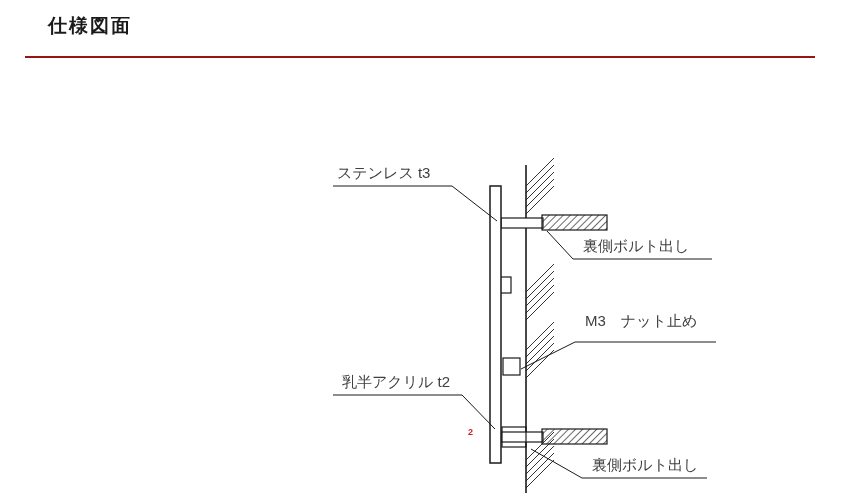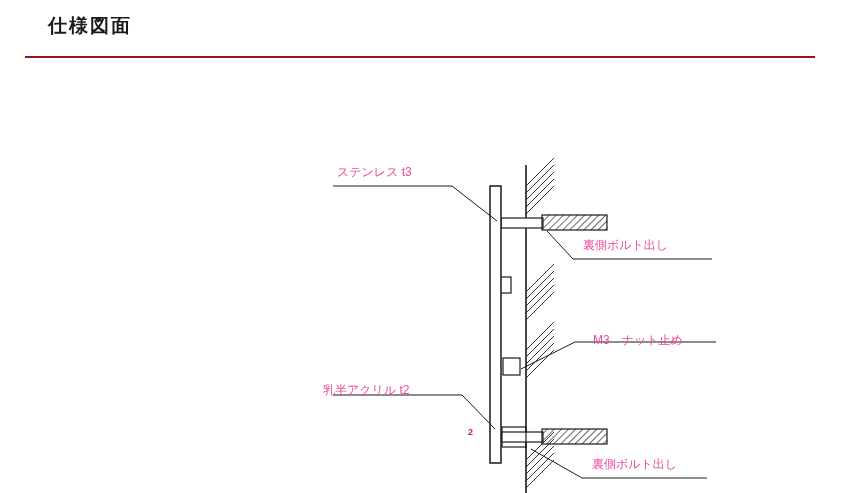--- a/index.html
+++ b/index.html
@@ -45,23 +45,23 @@
     letter-spacing: 1px;
     background: #ffffff;
   }
   svg.linework {
     position: absolute;
     left: 0;
     top: 0;
   }
   .dim-label {
     position: absolute;
-    font-size: 12px;
+    font-size: 15px;
     white-space: nowrap;
-    color: #ec4899;
+    color: #404040;
   }
   .note-red {
     position: absolute;
     font-size: 9px;
     font-weight: bold;
     color: #cc2222; 
   }
 </style>
 </head>
 <body>
@@ -124,19 +124,19 @@
 
     <polyline points="333,186 452,186 497,221" fill="none" stroke="#1a1a1a" stroke-width="1"></polyline>
     <polyline points="712,259 573,259 547,231" fill="none" stroke="#1a1a1a" stroke-width="1"></polyline>
     <polyline points="716,342 575,342 521,369" fill="none" stroke="#1a1a1a" stroke-width="1"></polyline>
     <polyline points="333,395 462,395 495,429" fill="none" stroke="#1a1a1a" stroke-width="1"></polyline>
     <polyline points="707,478 582,478 531,449" fill="none" stroke="#1a1a1a" stroke-width="1"></polyline>
   </svg>
 
   <div class="dim-label" style="left:337px; top:164px;" data-bind="diagram.labels.stainless">ステンレス t3</div>
   <div class="dim-label" style="left:583px; top:237px;" data-bind="diagram.labels.back_bolt">裏側ボルト出し</div>
-  <div class="dim-label" style="left:585px; top:332px;margin-left:8px;" data-bind="diagram.labels.m3_nut">M3　ナット止め</div>
-  <div class="dim-label" style="left:323px; top:373px;margin-top:9px;" data-bind="diagram.labels.acrylic">乳半アクリル  t2</div>
+  <div class="dim-label" style="left:585px; top:312px;" data-bind="diagram.labels.m3_nut">M3　ナット止め</div>
+  <div class="dim-label" style="left:342px; top:373px;" data-bind="diagram.labels.acrylic">乳半アクリル  t2</div>
   <div class="dim-label" style="left:592px; top:456px;" data-bind="diagram.labels.spacer_pipe">裏側ボルト出し</div>
 
   <div class="note-red" style="left: 468px; top: 427px; color: rgb(204, 34, 34);" data-bind="diagram.labels.note" data-bind-style="color:diagram.note_color">2</div>
 
 </div>
 
 </body></html>

